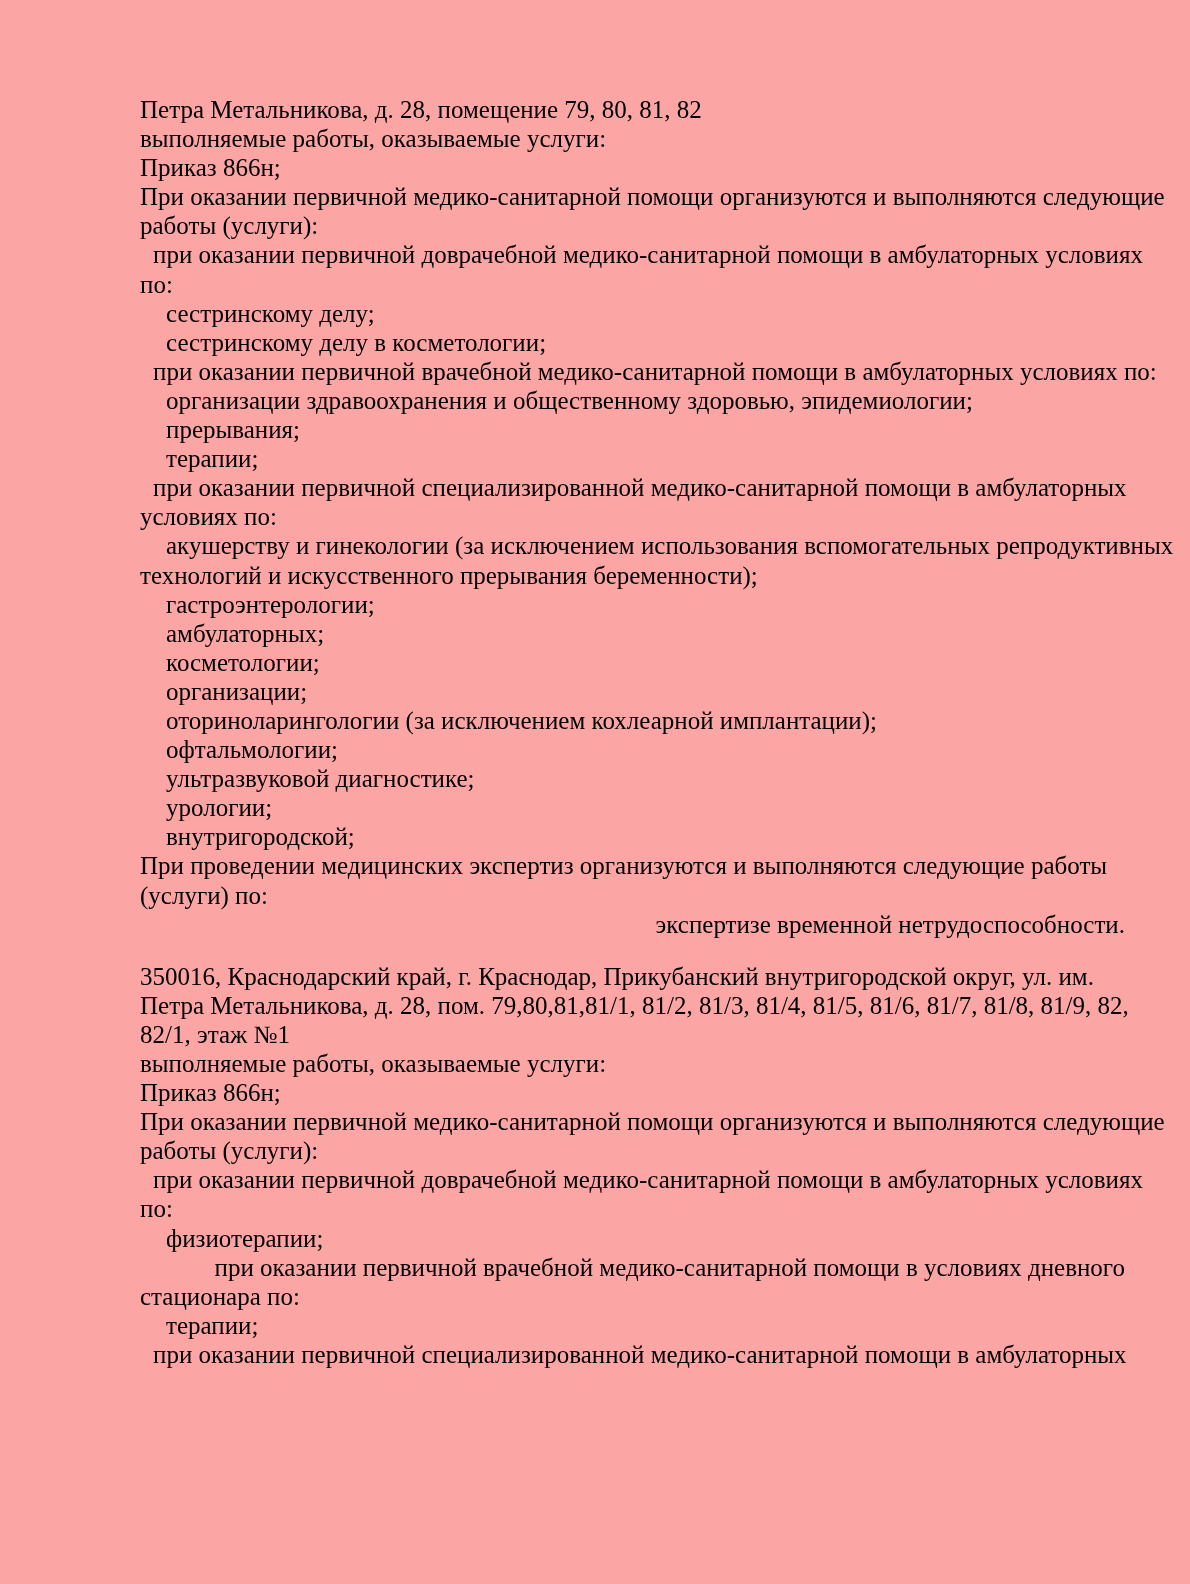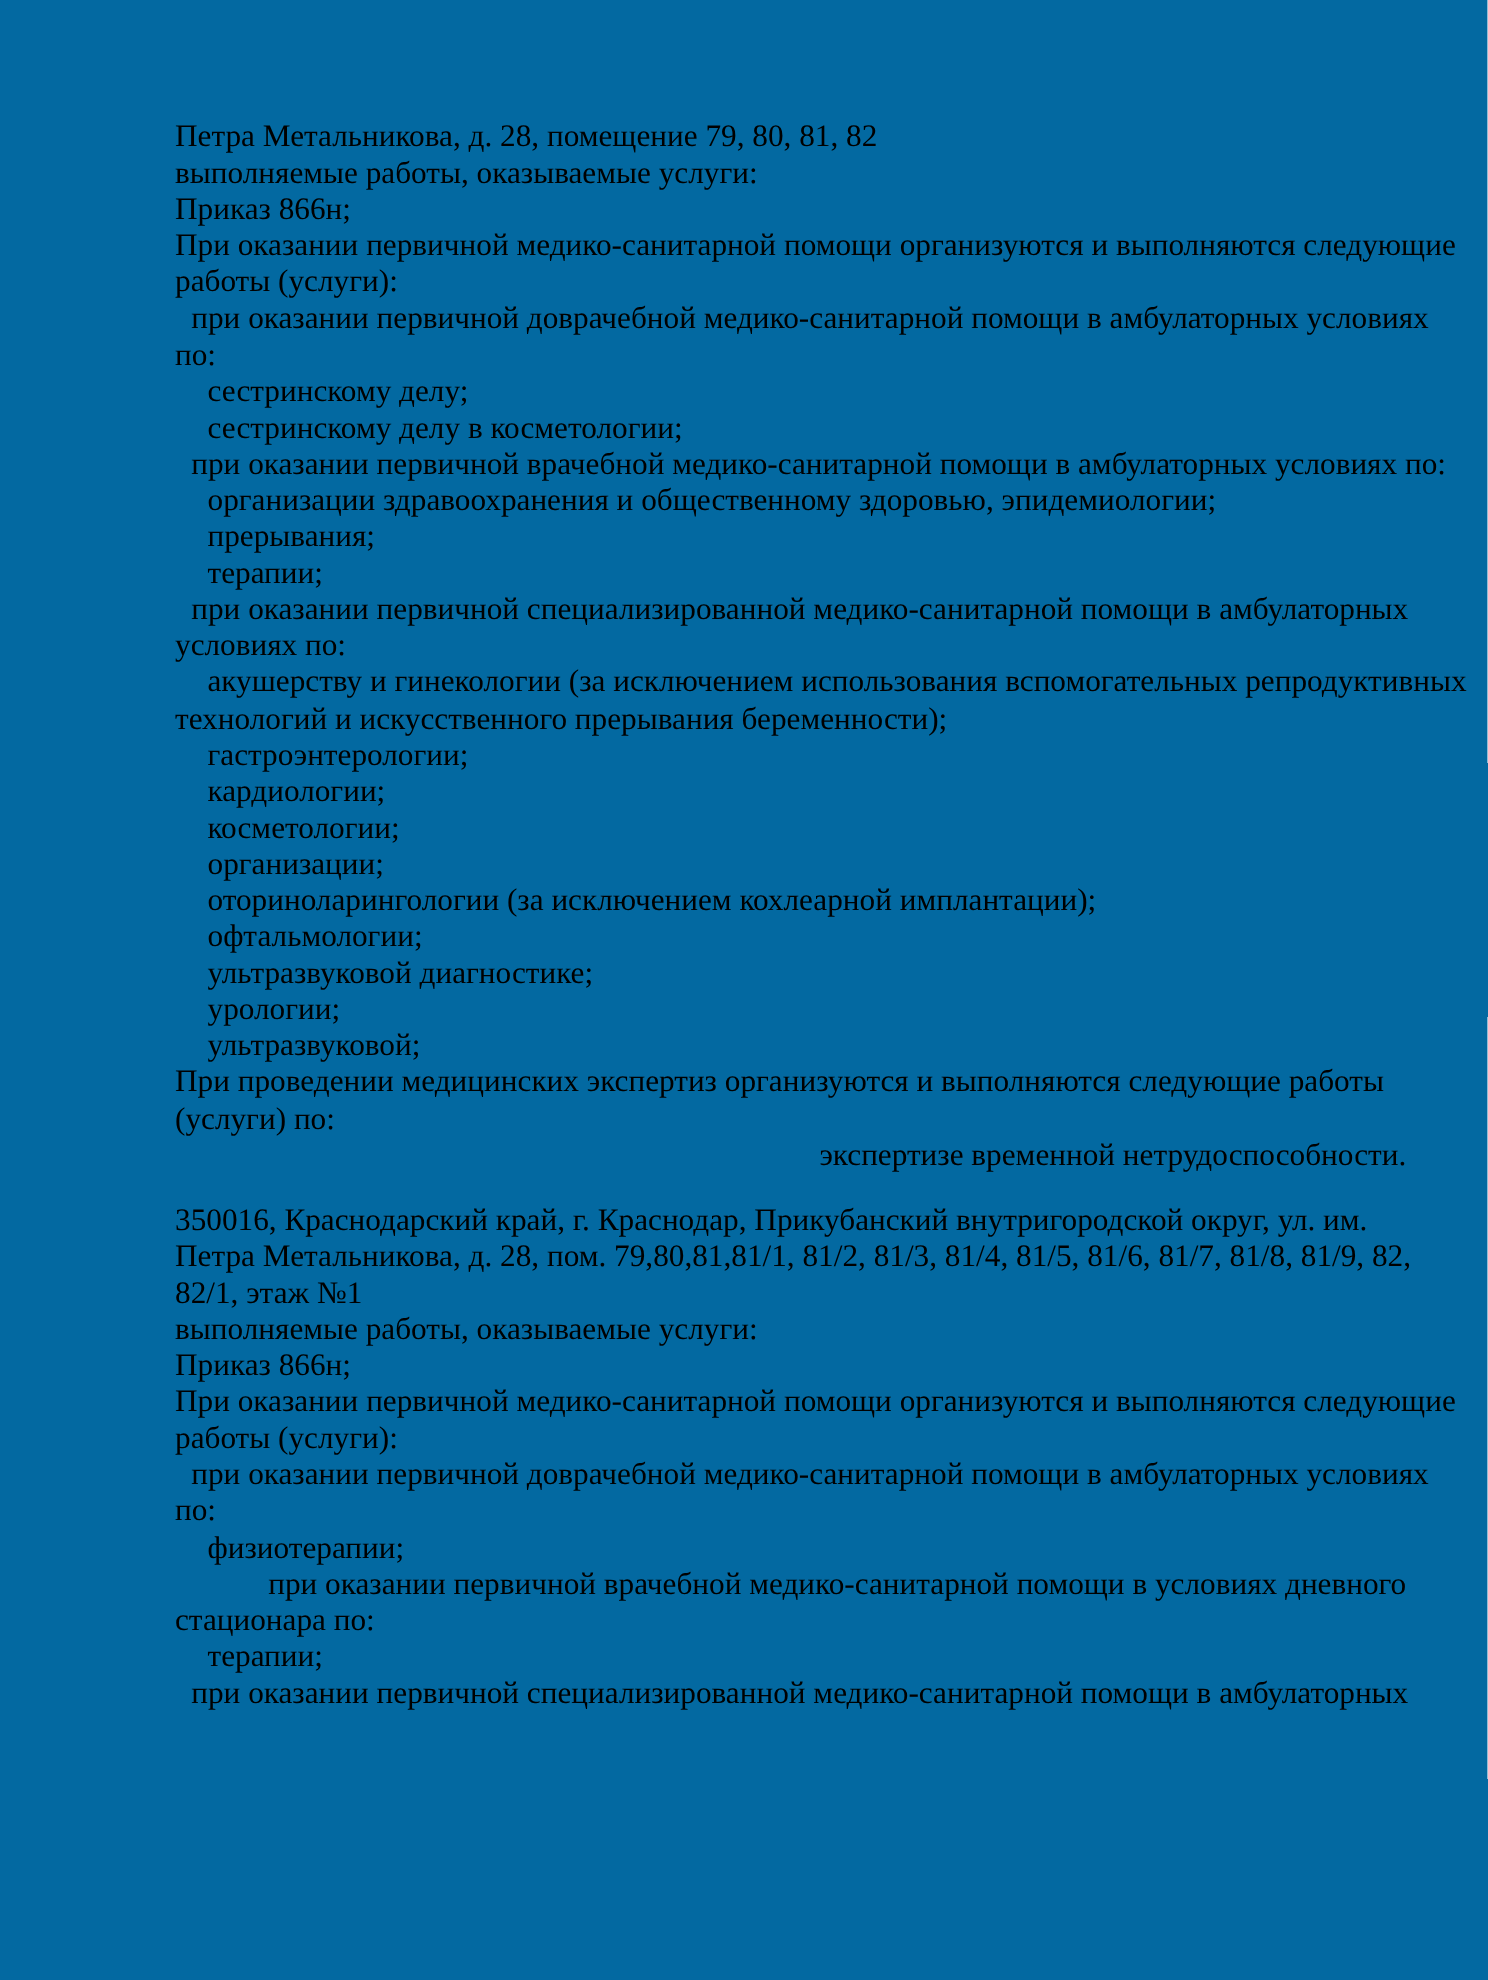--- a/index.html
+++ b/index.html
@@ -33,48 +33,48 @@
   .line.indent-1 { padding-left: 13px; text-align: right; }
   .line.indent-2 { padding-left: 26px; }
   .line.blank {
     height: 23px;
     line-height: 23px;
   }
 </style>
 </head>
 <body>
 
-<div class="page" style="background: #0369a1; color: rgb(0, 0, 0);">
+<div class="page" style="background: #fca5a5; color: rgb(0, 0, 0);">
   <div class="text-block">
       <div class="line indent-0">Петра Метальникова, д. 28, помещение 79, 80, 81, 82</div>
       <div class="line indent-0">выполняемые работы, оказываемые услуги:</div>
       <div class="line indent-0">Приказ 866н;</div>
       <div class="line indent-0">При оказании первичной медико-санитарной помощи организуются и выполняются следующие</div>
       <div class="line indent-0">работы (услуги):</div>
       <div class="line indent-1">при оказании первичной доврачебной медико-санитарной помощи в амбулаторных условиях</div>
       <div class="line indent-0">по:</div>
       <div class="line indent-2">сестринскому делу;</div>
       <div class="line indent-2">сестринскому делу в косметологии;</div>
       <div class="line indent-1">при оказании первичной врачебной медико-санитарной помощи в амбулаторных условиях по:</div>
       <div class="line indent-2">организации здравоохранения и общественному здоровью, эпидемиологии;</div>
       <div class="line indent-2">прерывания;</div>
       <div class="line indent-2">терапии;</div>
       <div class="line indent-1">при оказании первичной специализированной медико-санитарной помощи в амбулаторных</div>
       <div class="line indent-0">условиях по:</div>
       <div class="line indent-2">акушерству и гинекологии (за исключением использования вспомогательных репродуктивных</div>
       <div class="line indent-0">технологий и искусственного прерывания беременности);</div>
       <div class="line indent-2">гастроэнтерологии;</div>
-      <div class="line indent-2">кардиологии;</div>
+      <div class="line indent-2">амбулаторных;</div>
       <div class="line indent-2">косметологии;</div>
       <div class="line indent-2">организации;</div>
       <div class="line indent-2">оториноларингологии (за исключением кохлеарной имплантации);</div>
       <div class="line indent-2">офтальмологии;</div>
       <div class="line indent-2">ультразвуковой диагностике;</div>
       <div class="line indent-2">урологии;</div>
-      <div class="line indent-2">ультразвуковой;</div>
+      <div class="line indent-2">внутригородской;</div>
       <div class="line indent-0">При проведении медицинских экспертиз организуются и выполняются следующие работы</div>
       <div class="line indent-0">(услуги) по:</div>
       <div class="line indent-1">экспертизе временной нетрудоспособности.</div>
       <div class="line blank"></div>
       <div class="line indent-0">350016, Краснодарский край, г. Краснодар, Прикубанский внутригородской округ, ул. им.</div>
       <div class="line indent-0">Петра Метальникова, д. 28, пом. 79,80,81,81/1, 81/2, 81/3, 81/4, 81/5, 81/6, 81/7, 81/8, 81/9, 82,</div>
       <div class="line indent-0">82/1, этаж №1</div>
       <div class="line indent-0">выполняемые работы, оказываемые услуги:</div>
       <div class="line indent-0">Приказ 866н;</div>
       <div class="line indent-0">При оказании первичной медико-санитарной помощи организуются и выполняются следующие</div>

